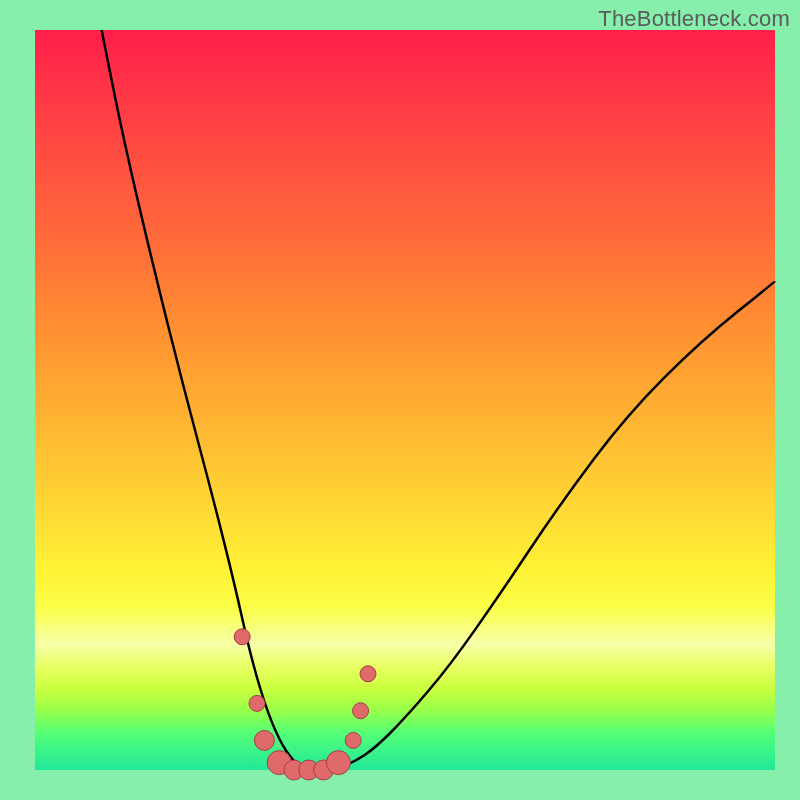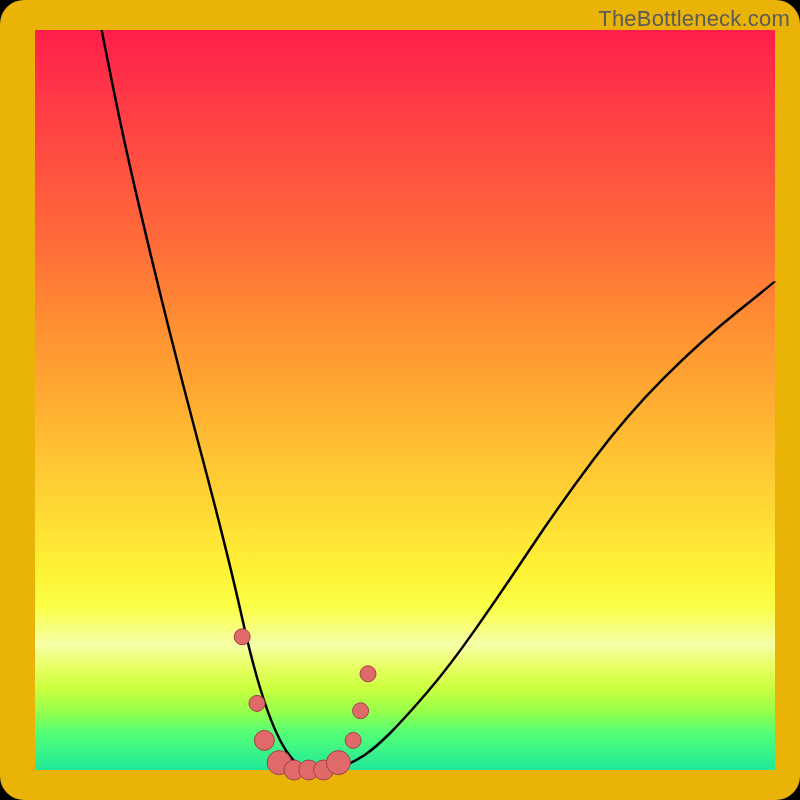--- a/index.html
+++ b/index.html
@@ -10,22 +10,21 @@
     background: #000;
     overflow: hidden;
     font-family: Arial, Helvetica, sans-serif;
   }
   .frame {
     position: absolute;
     left: 0;
     top: 0;
     width: 800px;
     height: 800px;
-    background: #eab308;
-    border-radius: 24px;
+    background: #86efac;
   }
   .plot {
     position: absolute;
     left: 35px;
     top: 30px;
     width: 740px;
     height: 740px;
     
     background: linear-gradient(
       to bottom,

